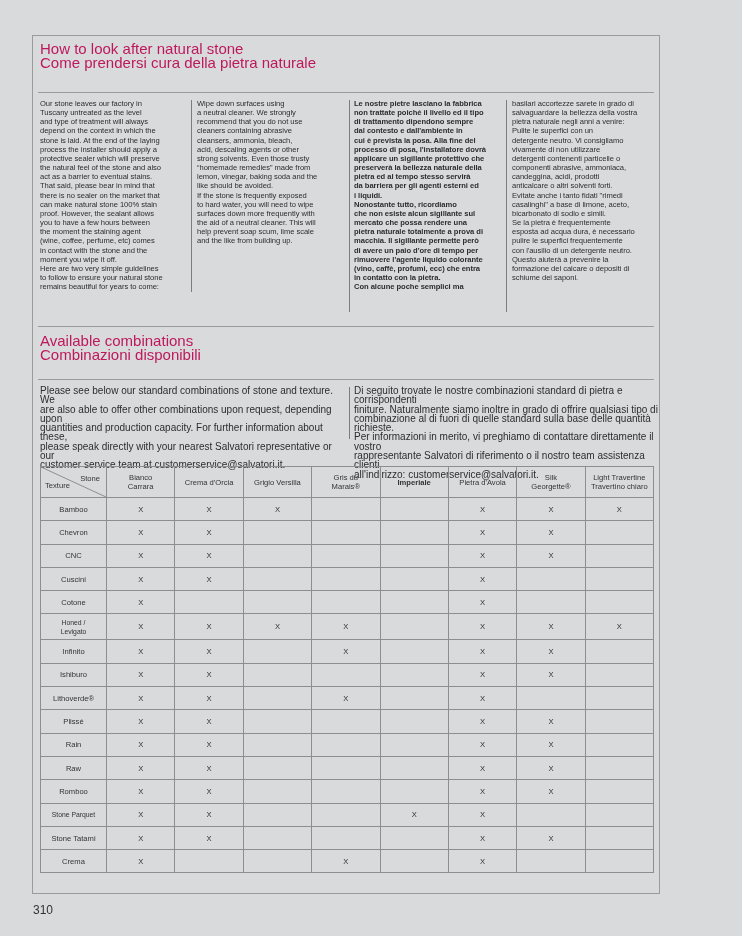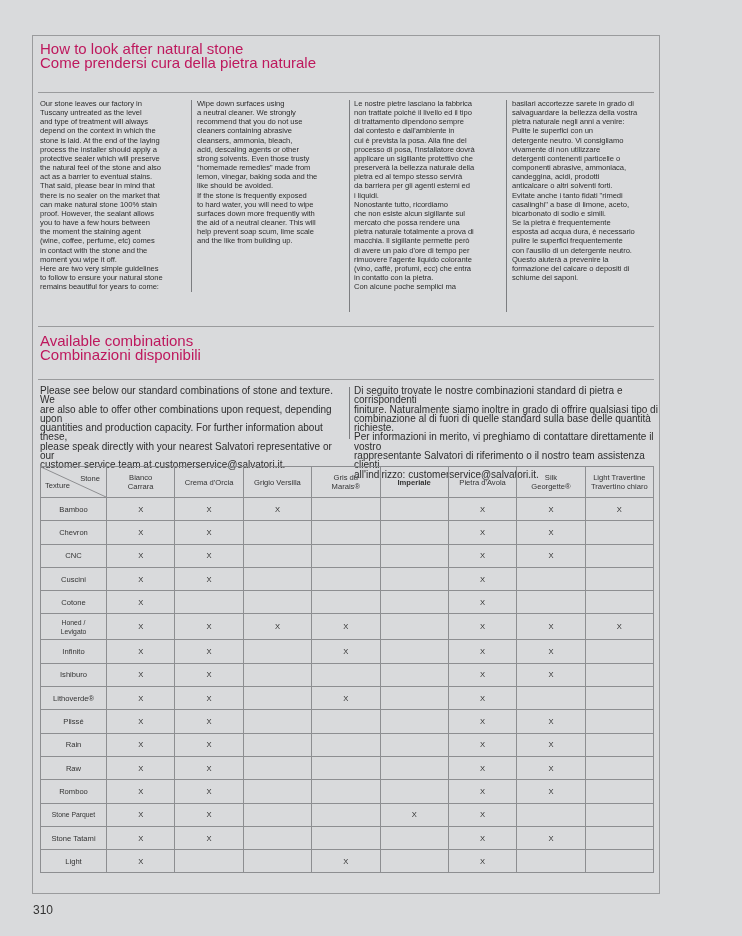--- a/index.html
+++ b/index.html
@@ -81,21 +81,21 @@
 “homemade remedies” made from
 lemon, vinegar, baking soda and the
 like should be avoided.
    If the stone is frequently exposed
 to hard water, you will need to wipe
 surfaces down more frequently with
 the aid of a neutral cleaner. This will
 help prevent soap scum, lime scale
 and the like from building up.</div>
 <div class="vsep" style="left:349px; top:100px; height:212px;"></div>
-<div class="col" style="left:354px; top:99px; width:150px;">Le nostre pietre lasciano la fabbrica
+<div class="col" style="left:354px; top:99px; width:150px;font-weight:bold;">Le nostre pietre lasciano la fabbrica
 non trattate poiché il livello ed il tipo
 di trattamento dipendono sempre
 dal contesto e dall'ambiente in
 cui è prevista la posa. Alla fine del
 processo di posa, l'installatore dovrà
 applicare un sigillante protettivo che
 preserverà la bellezza naturale della
 pietra ed al tempo stesso servirà
 da barriera per gli agenti esterni ed
 i liquidi.
@@ -345,21 +345,21 @@
         <td>X</td>
         <td>X</td>
         <td></td>
         <td></td>
         <td></td>
         <td>X</td>
         <td>X</td>
         <td></td>
       </tr>
       <tr>
-        <td style="white-space: pre-line;">Light</td>
+        <td style="white-space: pre-line;">Crema</td>
         <td>X</td>
         <td></td>
         <td></td>
         <td>X</td>
         <td></td>
         <td>X</td>
         <td></td>
         <td></td>
       </tr>
     </tbody>

